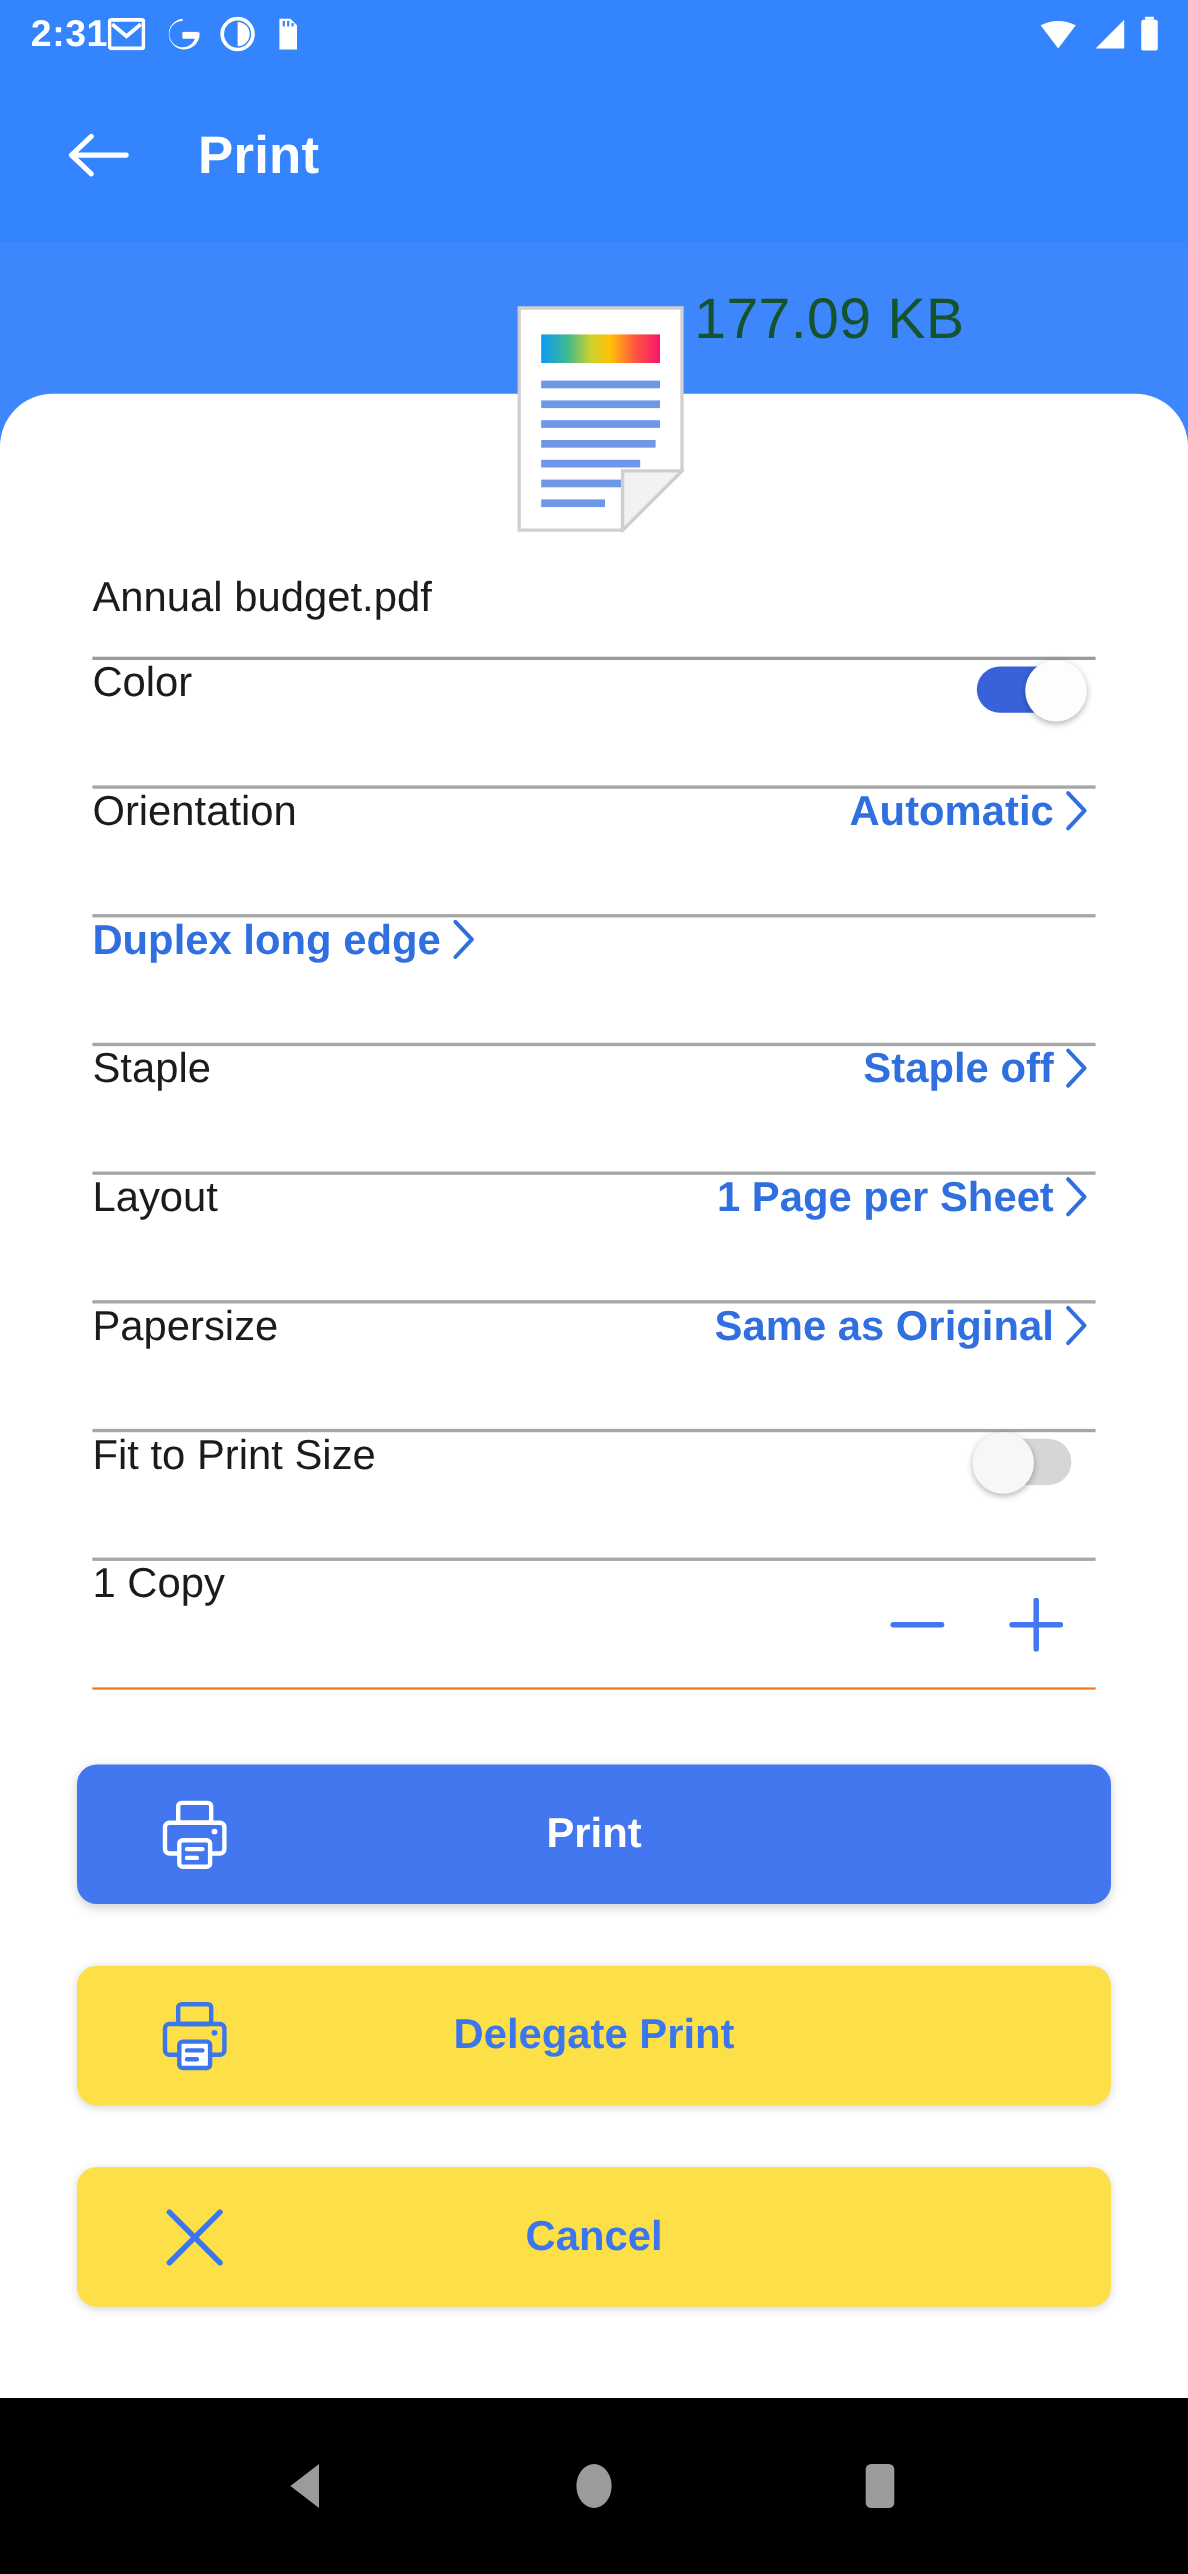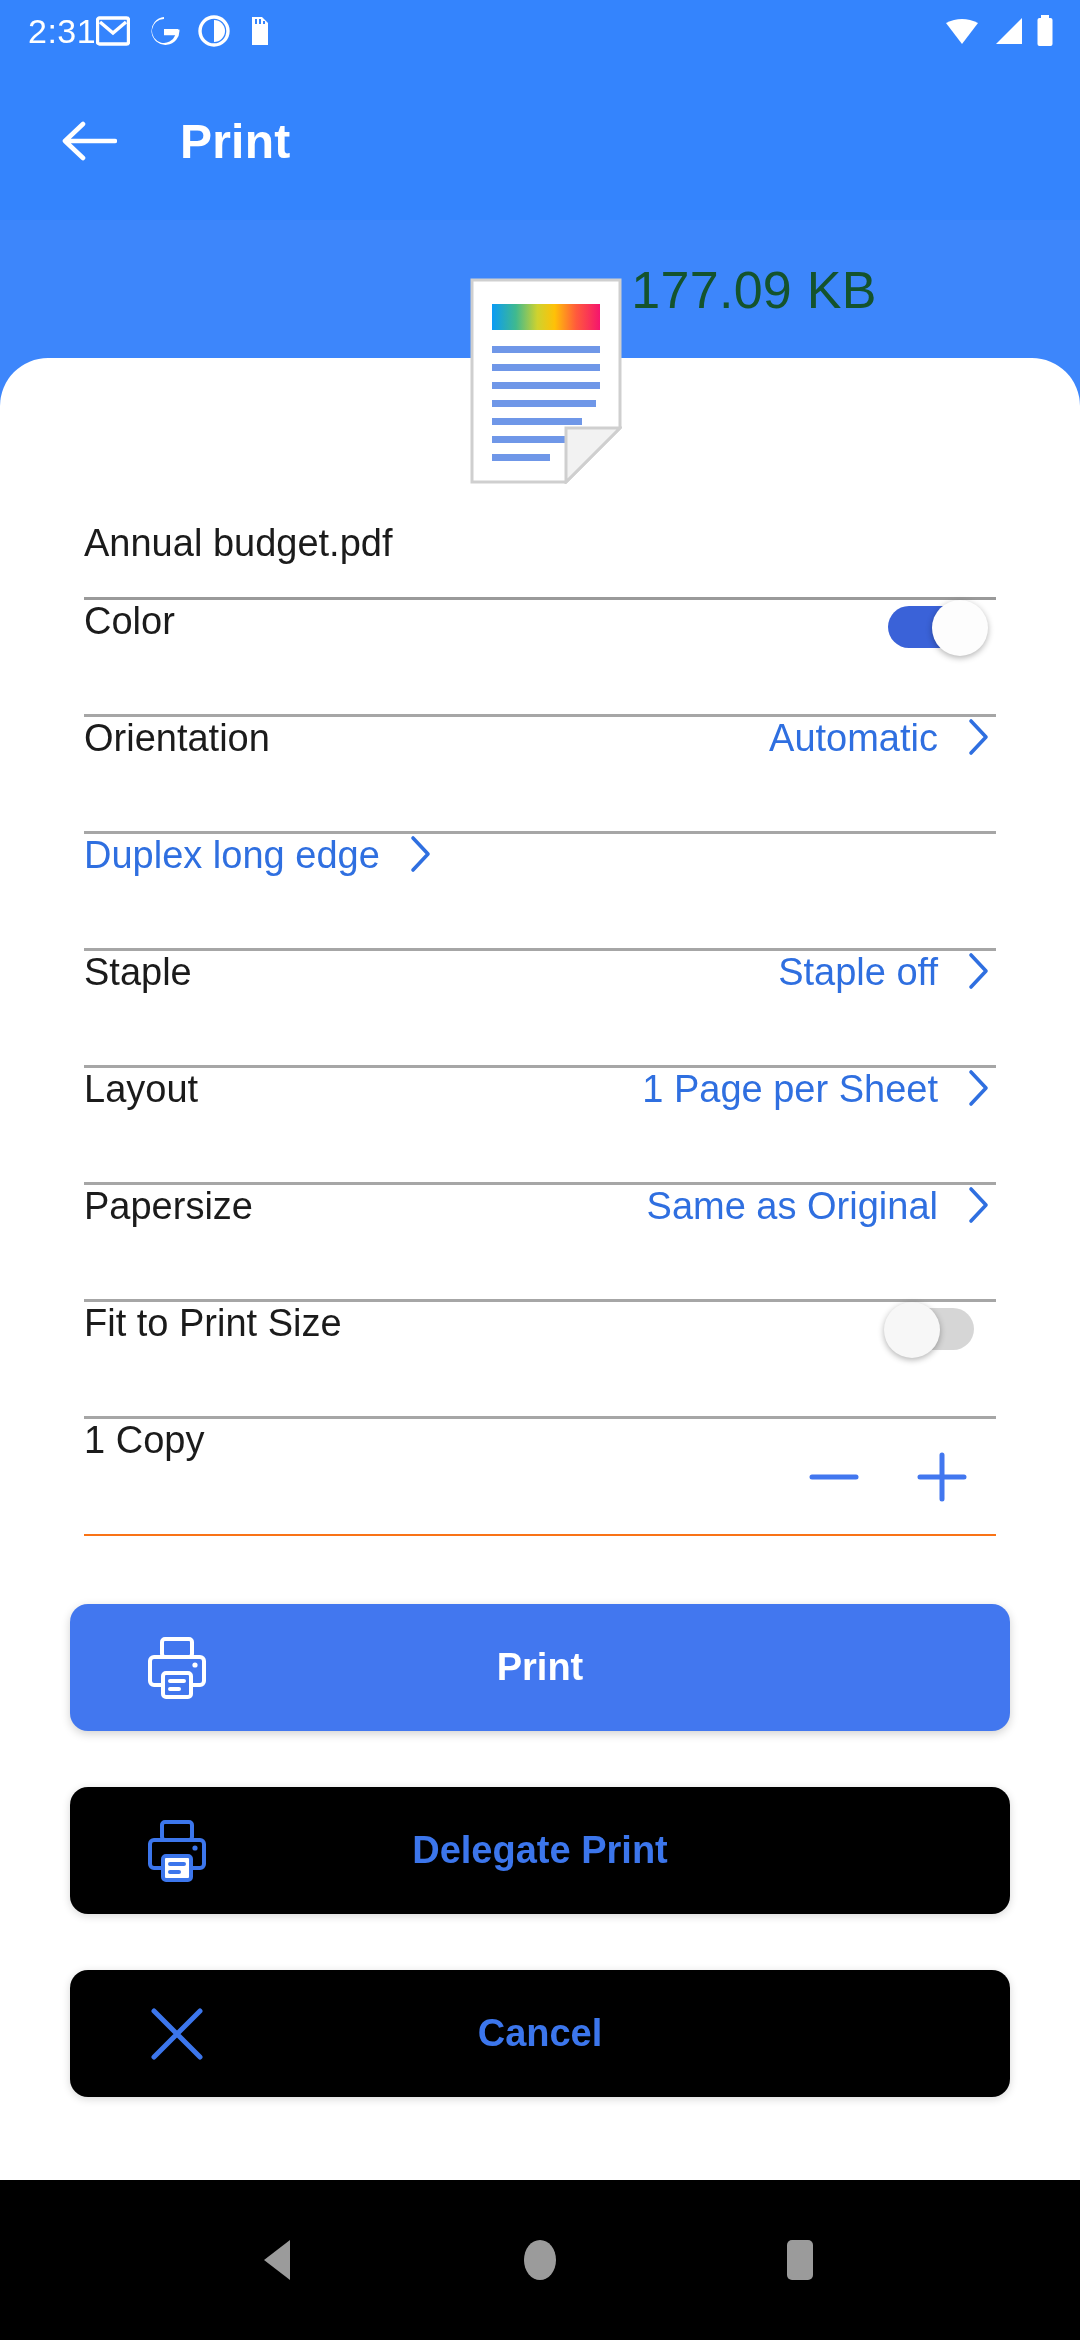--- a/index.html
+++ b/index.html
@@ -35,21 +35,21 @@
     width: 1080px;
     height: 62px;
     display: flex;
     align-items: center;
     padding: 0 26px 0 28px;
   }
 
   .status-clock {
     color: #ffffff;
     font-size: 34px;
-    font-weight: 400;
+    font-weight: 700;
     letter-spacing: 0.5px;
     line-height: 1;
   }
 
   .status-left-icons {
     display: flex;
     align-items: center;
     gap: 18px;
   }
 
@@ -161,22 +161,23 @@
 
   .opt-label {
     font-size: 38px;
     color: #1b1b1b;
     flex: 1 1 auto;
   }
 
   .opt-value {
     font-size: 38px;
     color: #2f6fe0;
-    margin-right: 28px;
+    margin-right: 8px;
     white-space: nowrap;
+    font-weight: bold;
   }
 
   .chev {
     width: 26px;
     height: 40px;
     flex: 0 0 auto;
     display: flex;
     align-items: center;
     justify-content: center;
     margin-right: 4px;
@@ -239,21 +240,21 @@
     display: flex;
     align-items: center;
     margin-bottom: 56px;
   }
 
   .btn-primary {
     background: #4277ef;
     box-shadow: 0 3px 10px rgba(0,0,0,0.18);
   }
   .btn-secondary {
-    background: #000000;
+    background: #fde047;
     box-shadow: 0 2px 9px rgba(0,0,0,0.16);
   }
 
   .btn-icon {
     position: absolute;
     left: 72px;
     top: 50%;
     transform: translateY(-50%);
     width: 70px; height: 70px;
     display: flex;

